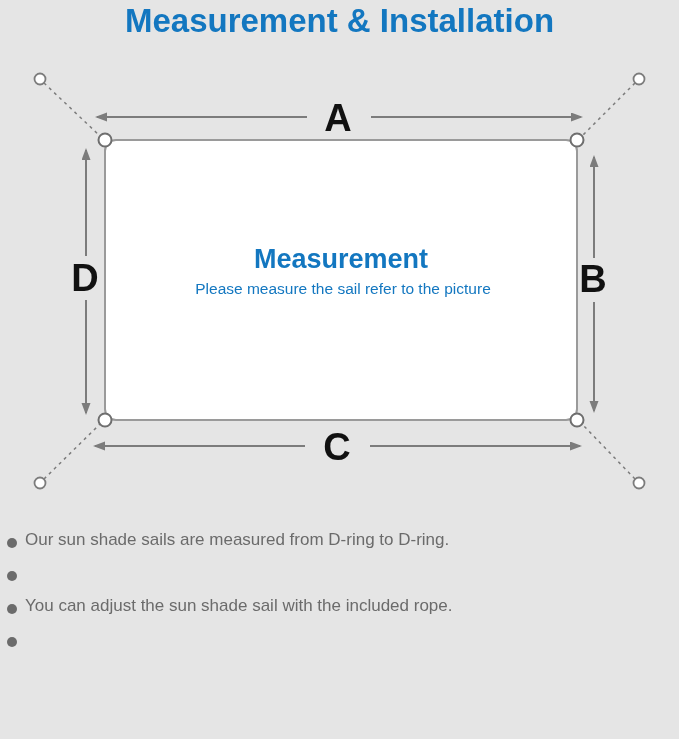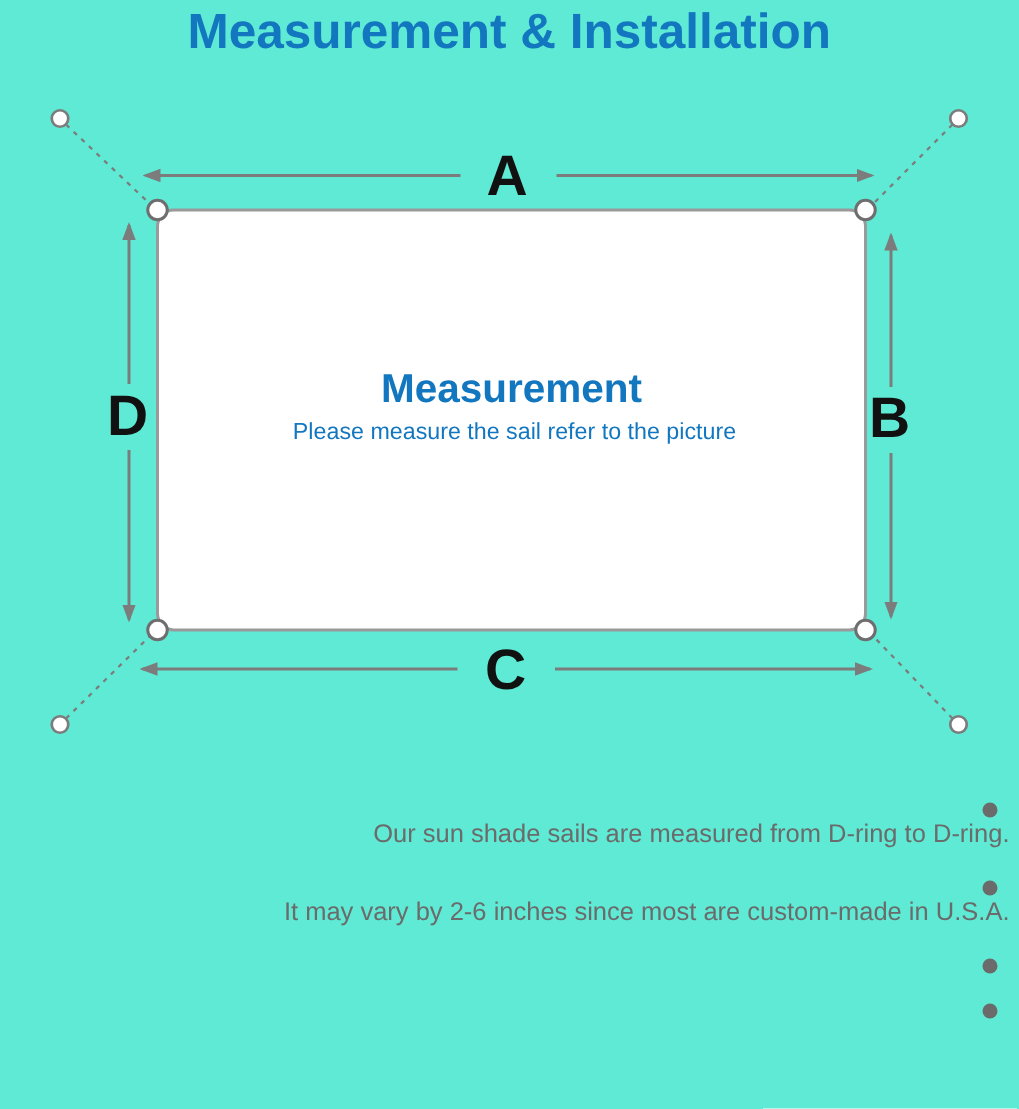--- a/index.html
+++ b/index.html
@@ -8,21 +8,21 @@
     background: #ffffff;
     width: 679px;
     height: 739px;
     overflow: hidden;
     font-family: "Liberation Sans", sans-serif;
   }
   .page {
     position: relative;
     width: 679px;
     height: 739px;
-    background: #5eead4;
+    background: #e5e5e5;
   }
   .title {
     position: absolute;
     top: 0;
     left: 0;
     width: 679px;
     height: 42px;
     line-height: 42px;
     text-align: center;
     font-size: 33px;
@@ -40,26 +40,25 @@
   .notes {
     position: absolute;
     top: 529px;
     left: 0;
     width: 679px;
     box-sizing: border-box;
     padding: 0 6px 0 6px;
   }
   .note {
     display: flex;
-    align-items: flex-end;
+    align-items: center;
     margin-bottom: 14px;
     color: #6b6b6b;
     font-size: 17px;
     line-height: 22px;
-    flex-direction: column;
   }
   .note-dot {
     flex: 0 0 auto;
     width: 10px;
     height: 10px;
     border-radius: 50%;
     background: #6b6b6b;
     margin: 6px 8px 0 1px;
   }
   .note-text {
@@ -118,23 +117,23 @@
     <text x="343" y="228" text-anchor="middle" dominant-baseline="central" font-family="Liberation Sans, sans-serif" font-size="15.5" fill="#1377c0">Please measure the sail refer to the picture</text>
   </svg>
 
   <div class="notes">
     <div class="note">
       <span class="note-dot"></span>
       <span class="note-text">Our sun shade sails are measured from D-ring to D-ring.</span>
     </div>
     <div class="note">
       <span class="note-dot"></span>
-      <span class="note-text">It may vary by 2-6 inches since most are custom-made in U.S.A.</span>
     </div>
     <div class="note">
       <span class="note-dot"></span>
+      <span class="note-text">You can adjust the sun shade sail with the included rope.</span>
     </div>
     <div class="note">
       <span class="note-dot"></span>
     </div>
   </div>
 
 </div>
 
 </body></html>

